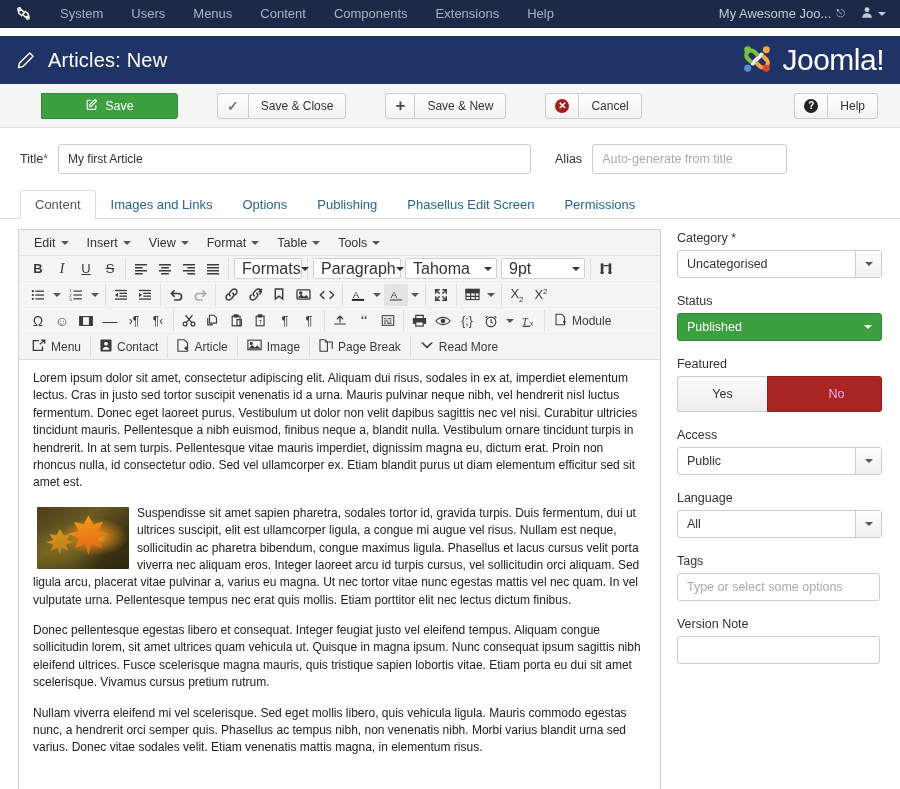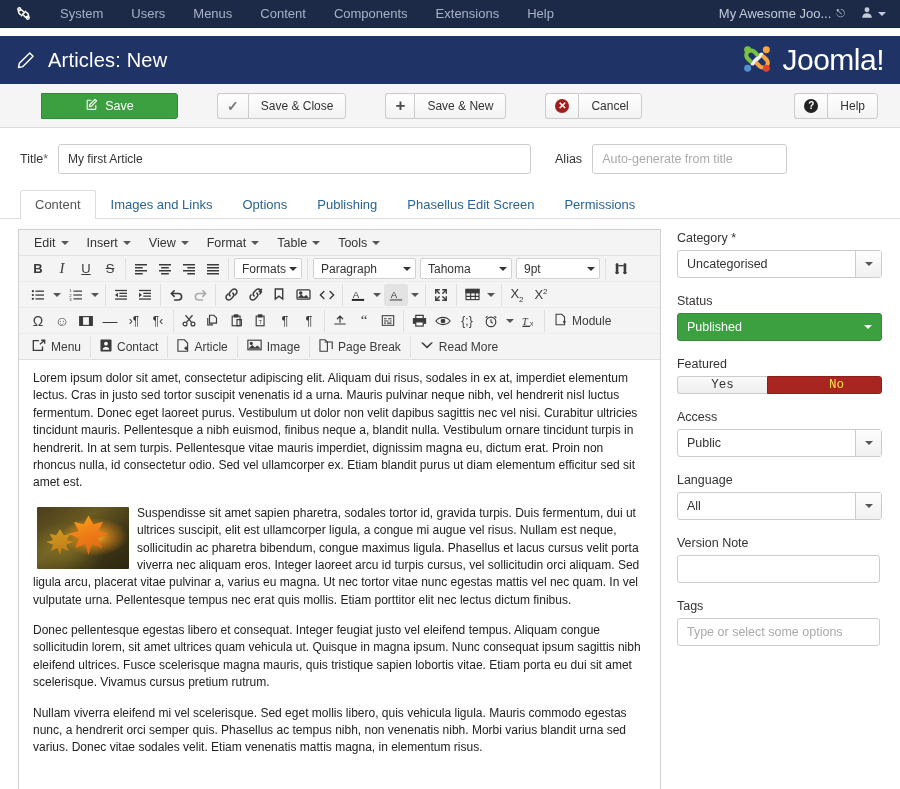--- a/index.html
+++ b/index.html
@@ -224,28 +224,28 @@
   }
   .tb.wide { width:auto; padding: 0 6px; gap:5px; font-size:12px; }
   .tb-caret {
     width:14px;height:22px;display:flex;align-items:center;justify-content:center;
     cursor:pointer;
   }
   .mce-sel {
     border:1px solid #d2d2d2; background:#fff;
     height:21px; display:flex; align-items:center;
     justify-content:space-between;
-    font-size: 12px; color:#333;
+    font-size: 16px; color:#333;
     padding: 0 4px 0 7px;
     margin: 0 2px;
     cursor:pointer;
     border-radius:2px;
   }
   .sel-formats { width: 68px; }
-  .sel-para { width: 103px; }
+  .sel-para { width: 88px; }
   .sel-font { width: 92px; }
   .sel-size { width: 84px; }
 
   .editor-body {
     flex:1;
     padding: 10px 14px;
     font-family: "Liberation Sans", sans-serif;
     font-size: 12px;
     line-height: 1.45;
     color:#222;
@@ -299,31 +299,31 @@
     width: 26px; height: 26px;
     border-left:1px solid #ccc;
     display:flex;align-items:center;justify-content:center;
     background: linear-gradient(#fdfdfd,#f0f0f0);
   }
   .sel-published {
     background:#3c9f40; border-color:#36883a; color:#fff;
     padding-right: 9px;
   }
   .sel-published .caret-down { border-top-color:#fff; }
-  .radio-pair { display:flex; width:100%; height:18px;font-family:Liberation Mono, monospace; }
+  .radio-pair { display:flex; width:100%; height:36px; }
   .radio-opt {
     flex:1; display:flex; align-items:center; justify-content:center;
     font-size:12.5px; border:1px solid #ccc; cursor:pointer;
   }
   .radio-opt.yes {
     background: linear-gradient(#fafafa,#eee); color:#333;
     border-radius:3px 0 0 3px; border-right:none;
   }
   .radio-opt.no {
-    background:#a82522; color:#fde047; border-color:#8e1f1c;
+    background:#a82522; color:#f0abfc; border-color:#8e1f1c;
     border-radius: 0 3px 3px 0;
     padding-left: 24px;
   }
   .txtinput {
     height: 28px; width:100%;
     border:1px solid #ccc; border-radius:3px;
     padding: 0 9px;
     font-size: 12.5px;
     font-family:"Liberation Sans", sans-serif;
     color:#333; background:#fff; outline:none;
@@ -952,23 +952,23 @@
       <label class="fld-label">Language</label>
       <div class="sel">
         <span>All</span>
         <span class="arrowbox">
             <i class="caret-down" style="border-top-color:#555"></i>
           </span>
       </div>
     </div>
 
     <div class="fld">
+      <label class="fld-label">Tags</label>
+      <input class="txtinput tags-input" placeholder="Type or select some options" style="">
+    </div>
+
+    <div class="fld">
       <label class="fld-label">Version Note</label>
       <input class="txtinput vnote-input" placeholder="" style="">
     </div>
 
-    <div class="fld">
-      <label class="fld-label">Tags</label>
-      <input class="txtinput tags-input" placeholder="Type or select some options" style="">
-    </div>
-
   </div>
 </div>
 
 </body></html>

